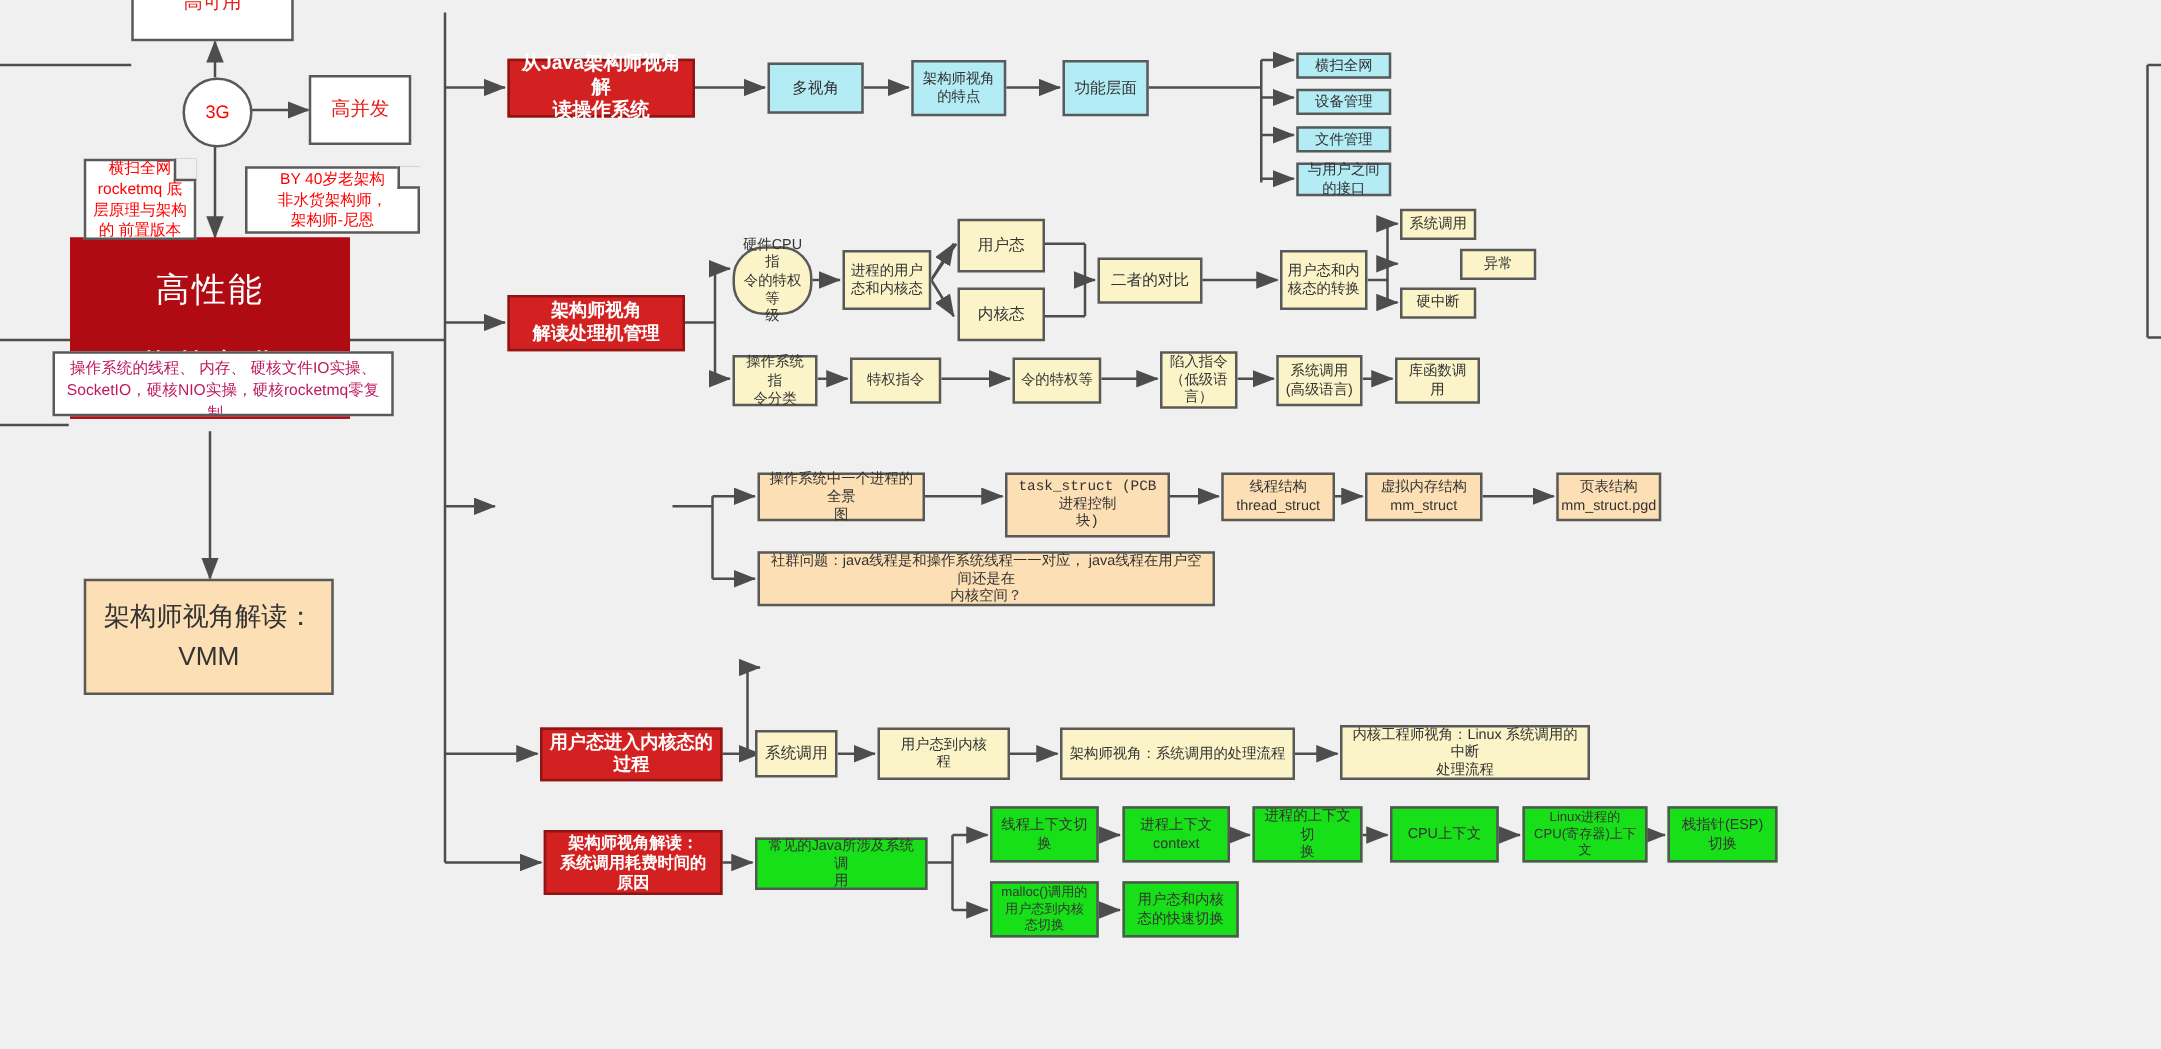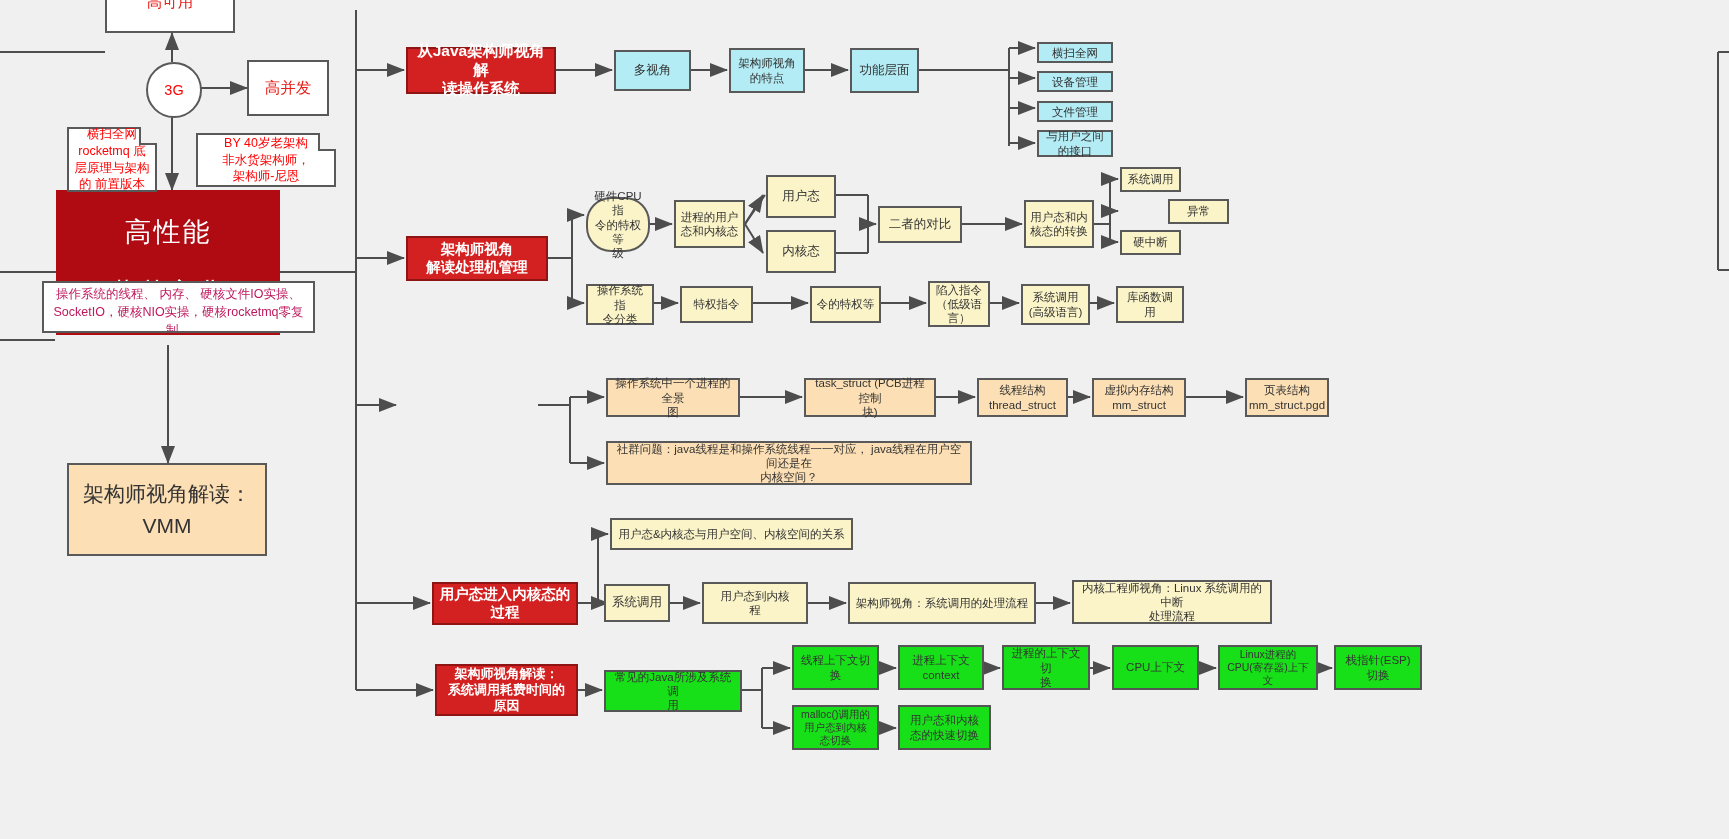--- a/index.html
+++ b/index.html
@@ -266,36 +266,35 @@
   <div class="node yellow fs11" style="left:928px;top:281px;width:62px;height:46px;">陷入指令
 （低级语
 言）</div>
   <div class="node yellow fs11" style="left:1021px;top:284px;width:69px;height:41px;">系统调用
 (高级语言)</div>
   <div class="node yellow fs11" style="left:1116px;top:286px;width:68px;height:37px;">库函数调用</div>
 
 
   <div class="node orange fs11" style="left:606px;top:378px;width:134px;height:39px;">操作系统中一个进程的全景
 图</div>
-  <div class="node orange fs11" style="left:804px;top:378px;width:132px;height:39px;">task_struct (PCB进程控制
+  <div class="node orange fs11" style="left:804px;top:378px;width:132px;height:52px;font-family:Liberation Mono, monospace;">task_struct (PCB进程控制
 块)</div>
   <div class="node orange fs11" style="left:977px;top:378px;width:91px;height:39px;">线程结构
 thread_struct</div>
   <div class="node orange fs11" style="left:1092px;top:378px;width:94px;height:39px;">虚拟内存结构
 mm_struct</div>
   <div class="node orange fs11" style="left:1245px;top:378px;width:84px;height:39px;">页表结构
 mm_struct.pgd</div>
 
   <div class="node orange fs11" style="left:606px;top:441px;width:366px;height:44px;">社群问题：java线程是和操作系统线程一一对应， java线程在用户空间还是在
 内核空间？</div>
 
   <div class="node red fs14" style="left:432px;top:582px;width:146px;height:43px;">用户态进入内核态的
 过程</div>
 
-  <div class="node yellow fs11" style="left:610px;top:518px;width:243px;height:32px;">用户态&amp;内核态与用户空间、内核空间的关系</div>
 
   <div class="node yellow fs12" style="left:604px;top:584px;width:66px;height:38px;">系统调用</div>
   <div class="node yellow fs11" style="left:702px;top:582px;width:106px;height:42px;">用户态到内核
 程</div>
   <div class="node yellow fs11" style="left:848px;top:582px;width:188px;height:42px;">架构师视角：系统调用的处理流程</div>
   <div class="node yellow fs11" style="left:1072px;top:580px;width:200px;height:44px;">内核工程师视角：Linux 系统调用的中断
 处理流程</div>
 
   <div class="node red fs13" style="left:435px;top:664px;width:143px;height:52px;">架构师视角解读：
 系统调用耗费时间的

